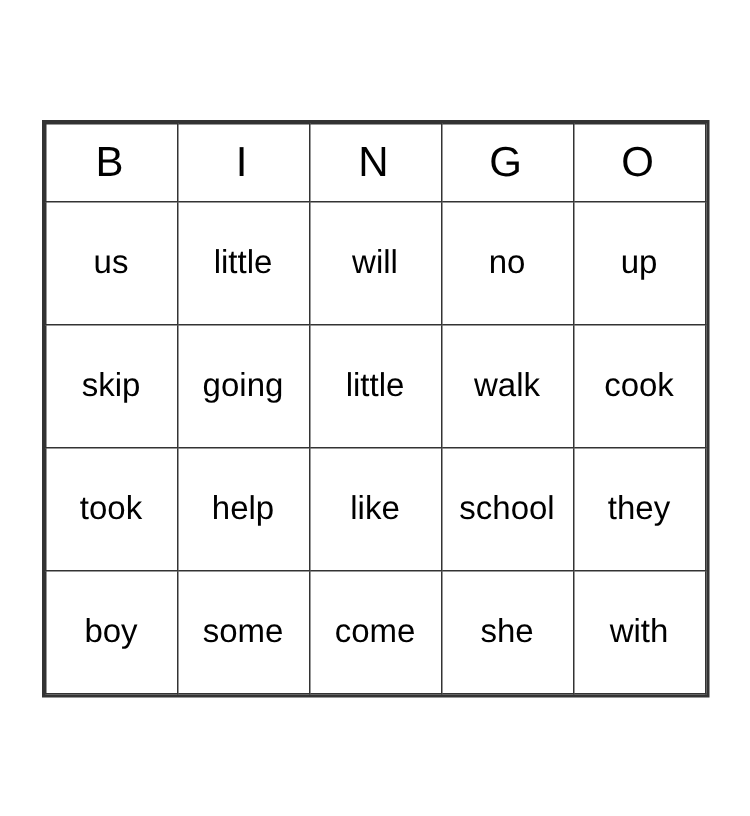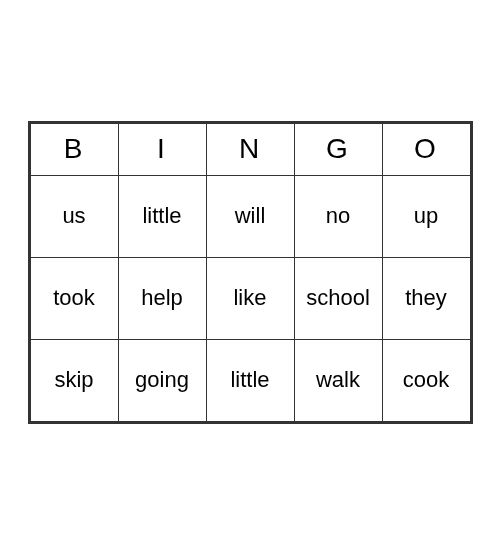--- a/index.html
+++ b/index.html
@@ -68,28 +68,35 @@
     </thead>
     <tbody>
         <tr>
           <td>us</td>
           <td class="small-text">little</td>
           <td>will</td>
           <td>no</td>
           <td>up</td>
         </tr>
         <tr>
+          <td>skip</td>
+          <td>going</td>
+          <td>little</td>
+          <td>walk</td>
+          <td>cook</td>
+        </tr>
+        <tr>
           <td>took</td>
           <td>help</td>
           <td>like</td>
           <td class="small-text">school</td>
           <td>they</td>
         </tr>
         <tr>
-          <td>skip</td>
-          <td>going</td>
-          <td>little</td>
-          <td>walk</td>
-          <td>cook</td>
+          <td>boy</td>
+          <td>some</td>
+          <td>come</td>
+          <td>she</td>
+          <td>with</td>
         </tr>
       </tbody>
   </table>
 </div>
 
 </body></html>

